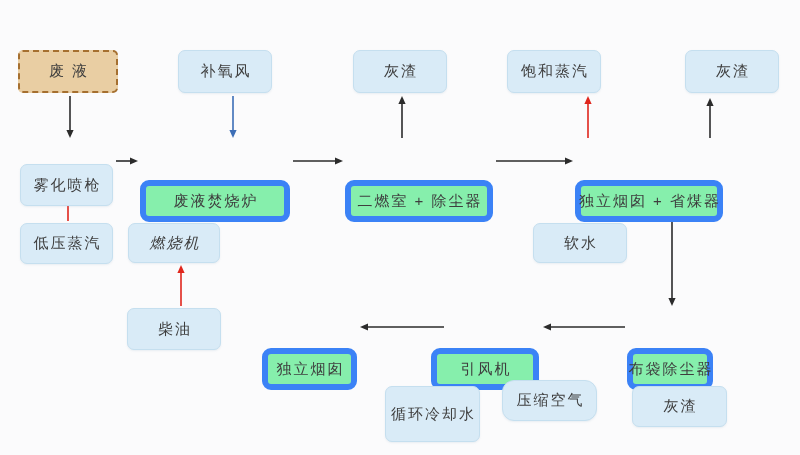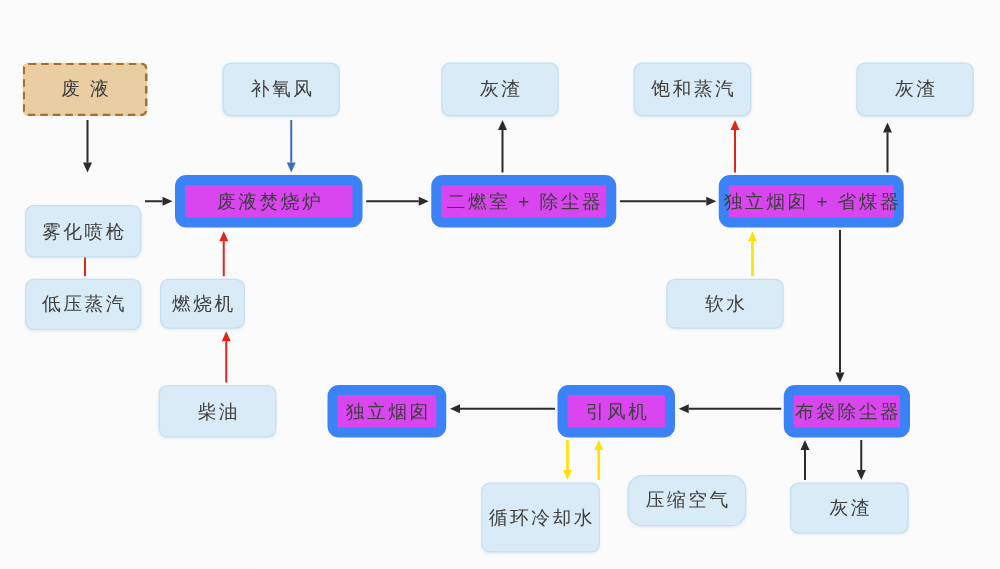--- a/index.html
+++ b/index.html
@@ -32,23 +32,24 @@
     white-space:nowrap;
     text-indent:2px;
   }
   .node.stream{
     background:#d9ebf7;
     border:1px solid #c5dfef;
     border-radius:7px;
     box-shadow:0 1px 2px rgba(150,180,200,0.18);
   }
   .node.equipment{
-    background:#d946ef;
-    border:8px solid #3b82f6;
+    background:#86efac;
+    border:6px solid #3b82f6;
     border-radius:9px;
+    margin-top:40px;
   }
   .node.material{
     background:#e9cea3;
     border:2px dashed #a56f2f;
     border-radius:5px;
   }
 </style>
 </head>
 <body>
 
@@ -135,23 +136,23 @@
       <div class="node material" style="left: 18px; top: 50px; width: 100px; height: 43px;">废 液</div>
       <div class="node stream" style="left: 178px; top: 50px; width: 94px; height: 43px;">补氧风</div>
       <div class="node stream" style="left: 353px; top: 50px; width: 94px; height: 43px;">灰渣</div>
       <div class="node stream" style="left: 507px; top: 50px; width: 94px; height: 43px;">饱和蒸汽</div>
       <div class="node stream" style="left: 685px; top: 50px; width: 94px; height: 43px;">灰渣</div>
       <div class="node stream" style="left: 20px; top: 140px; width: 93px; height: 42px; margin-top: 24px;">雾化喷枪</div>
       <div class="node equipment" style="left: 140px; top: 140px; width: 150px; height: 42px;">废液焚烧炉</div>
       <div class="node equipment" style="left: 345px; top: 140px; width: 148px; height: 42px;">二燃室 + 除尘器</div>
       <div class="node equipment" style="left: 575px; top: 140px; width: 148px; height: 42px;">独立烟囱 + 省煤器</div>
       <div class="node stream" style="left: 20px; top: 223px; width: 93px; height: 41px;">低压蒸汽</div>
-      <div class="node stream" style="left: 128px; top: 223px; width: 68px; height: 40px;">燃烧机</div>
+      <div class="node stream" style="left: 128px; top: 223px; width: 92px; height: 40px; font-style: italic;">燃烧机</div>
       <div class="node stream" style="left: 533px; top: 223px; width: 94px; height: 40px;">软水</div>
       <div class="node stream" style="left: 127px; top: 308px; width: 94px; height: 42px;">柴油</div>
       <div class="node equipment" style="left: 262px; top: 308px; width: 95px; height: 42px;">独立烟囱</div>
-      <div class="node equipment" style="left: 446px; top: 308px; width: 94px; height: 42px;">引风机</div>
-      <div class="node equipment" style="left: 627px; top: 308px; width: 101px; height: 42px;">布袋除尘器</div>
+      <div class="node equipment" style="left: 431px; top: 308px; width: 108px; height: 42px;">引风机</div>
+      <div class="node equipment" style="left: 627px; top: 308px; width: 86px; height: 42px;">布袋除尘器</div>
       <div class="node stream" style="left: 385px; top: 386px; width: 95px; height: 56px;">循环冷却水</div>
       <div class="node stream" style="left: 502px; top: 380px; width: 95px; height: 41px; border-radius: 12px;">压缩空气</div>
       <div class="node stream" style="left: 632px; top: 386px; width: 95px; height: 41px;">灰渣</div>
     </div>
 </div>
 
 </body></html>

